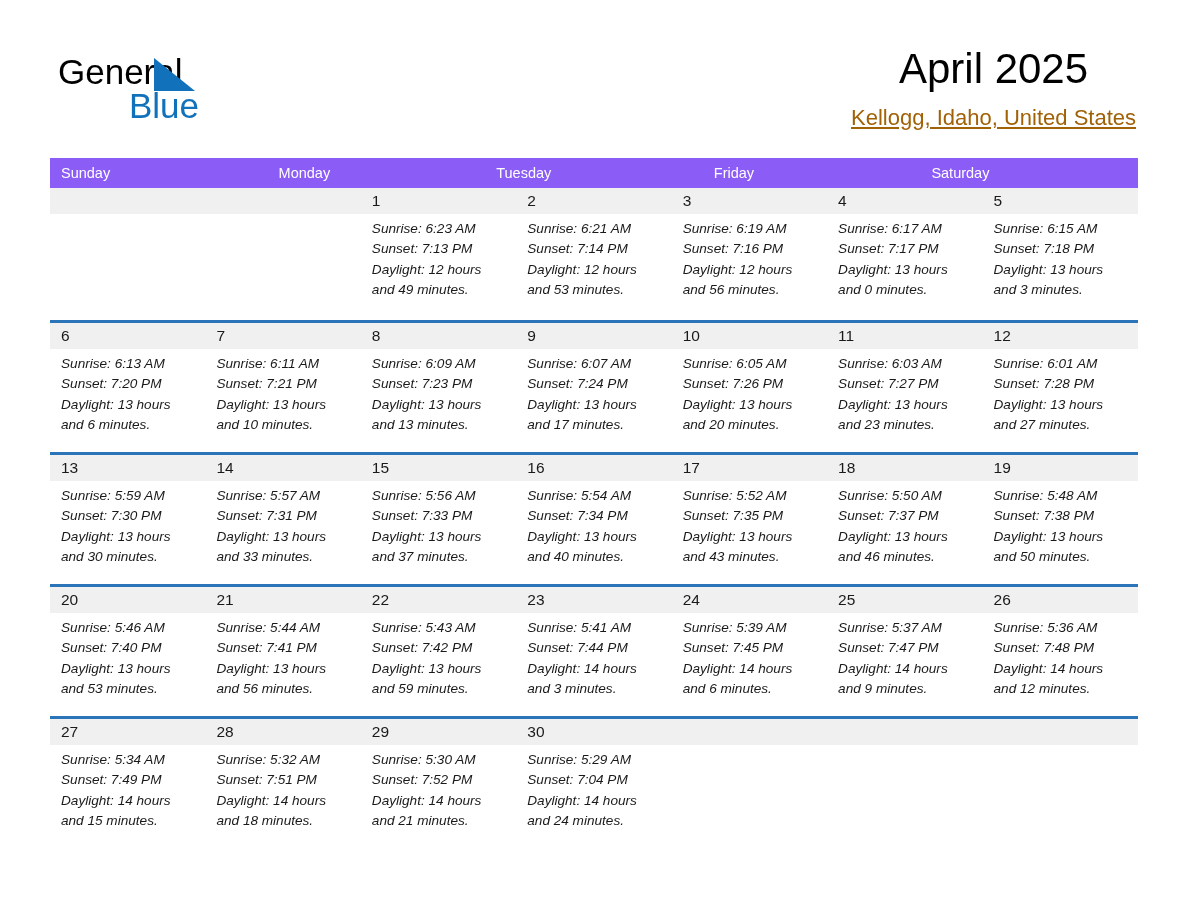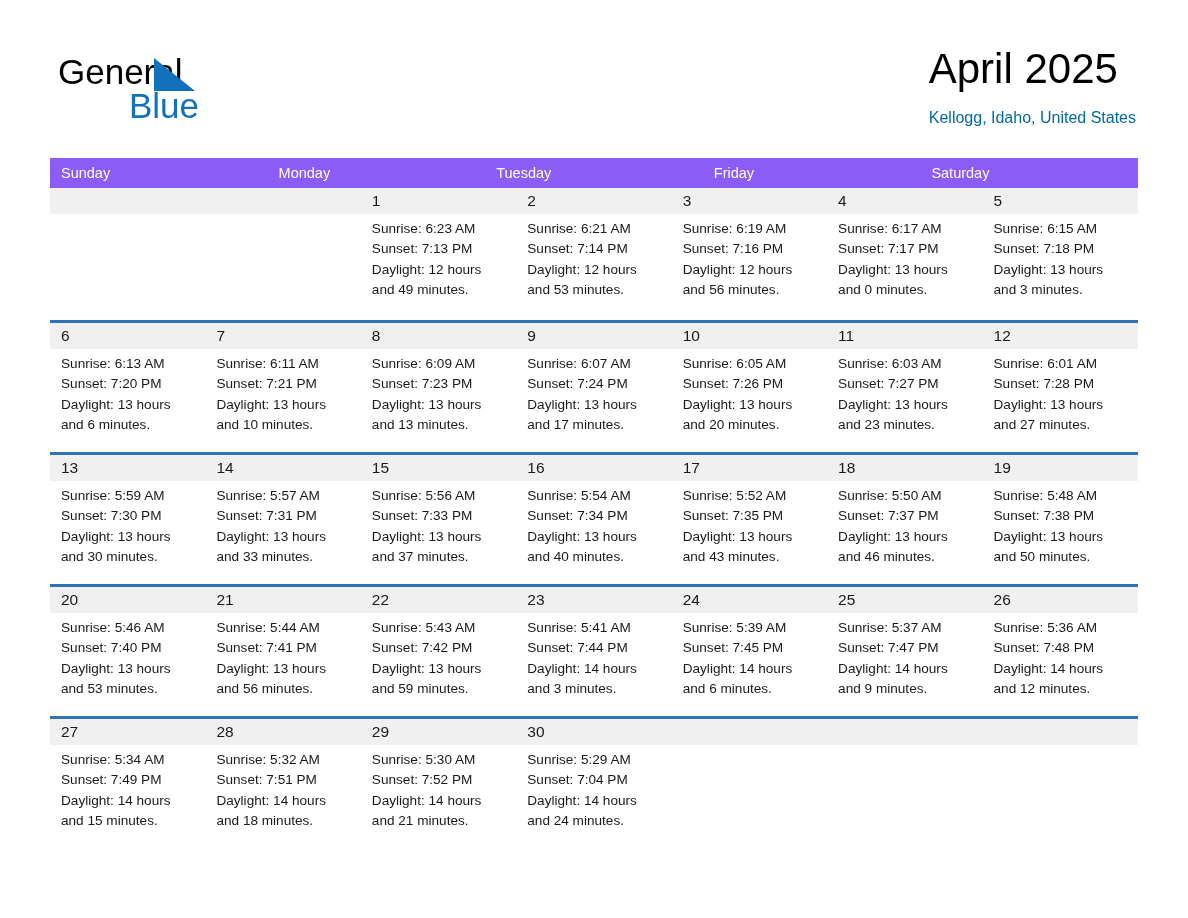--- a/index.html
+++ b/index.html
@@ -63,37 +63,38 @@
     font-size: 35px;
     line-height: 40px;
     color: #1271bb;
     font-weight: 400;
   }
 
   .title-block {
     position: absolute;
     right: 52px;
     top: 44px;
-    text-align: left;
+    text-align: center;
     margin-left: 16px;
   }
   .month-title {
     font-size: 42px;
     line-height: 50px;
     font-weight: 400;
     color: #000000;
     white-space: nowrap;
   }
   .location-subtitle {
     margin-top: 11px;
-    font-size: 16px;
+    font-size: 22px;
     line-height: 26px;
     font-weight: 400;
-    color: #0369a1;
+    color: #a16207;
     white-space: nowrap;
+    text-decoration: underline;
   }
 
   
   .calendar {
     position: absolute;
     left: 50px;
     top: 158px;
     width: 1088px;
   }
 
@@ -138,20 +139,21 @@
   }
   .day-number {
     font-size: 15.5px;
     line-height: 26px;
     color: #1a1a1a;
   }
 
   .day-detail {
     padding: 5px 8px 0 11px;
     box-sizing: border-box;
+    font-style: italic;
   }
   .detail-line {
     font-size: 13.6px;
     line-height: 20.3px;
     color: #1a1a1a;
     white-space: nowrap;
   }
 </style>
 </head>
 <body>

